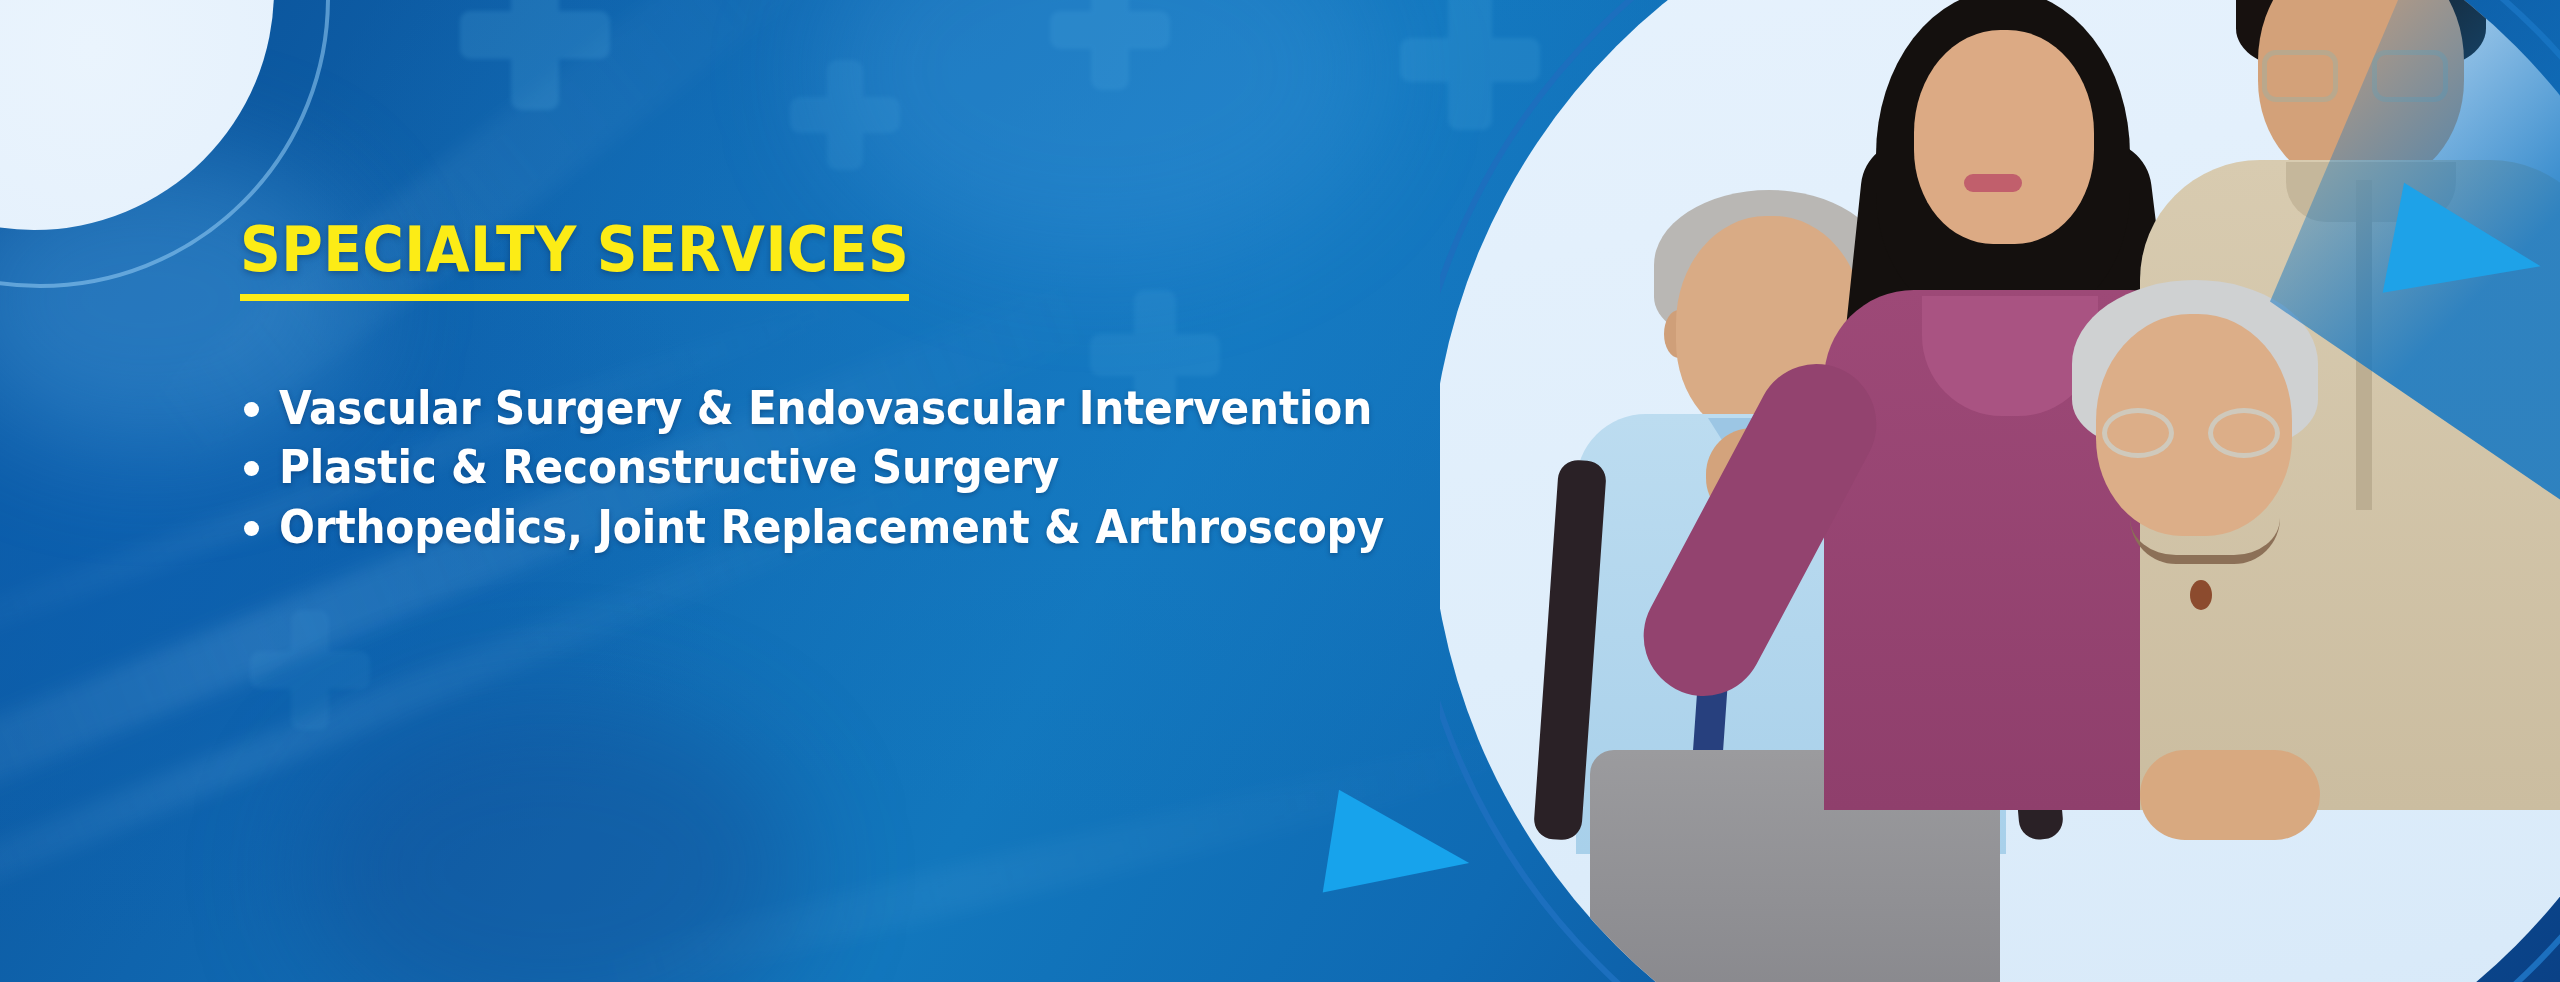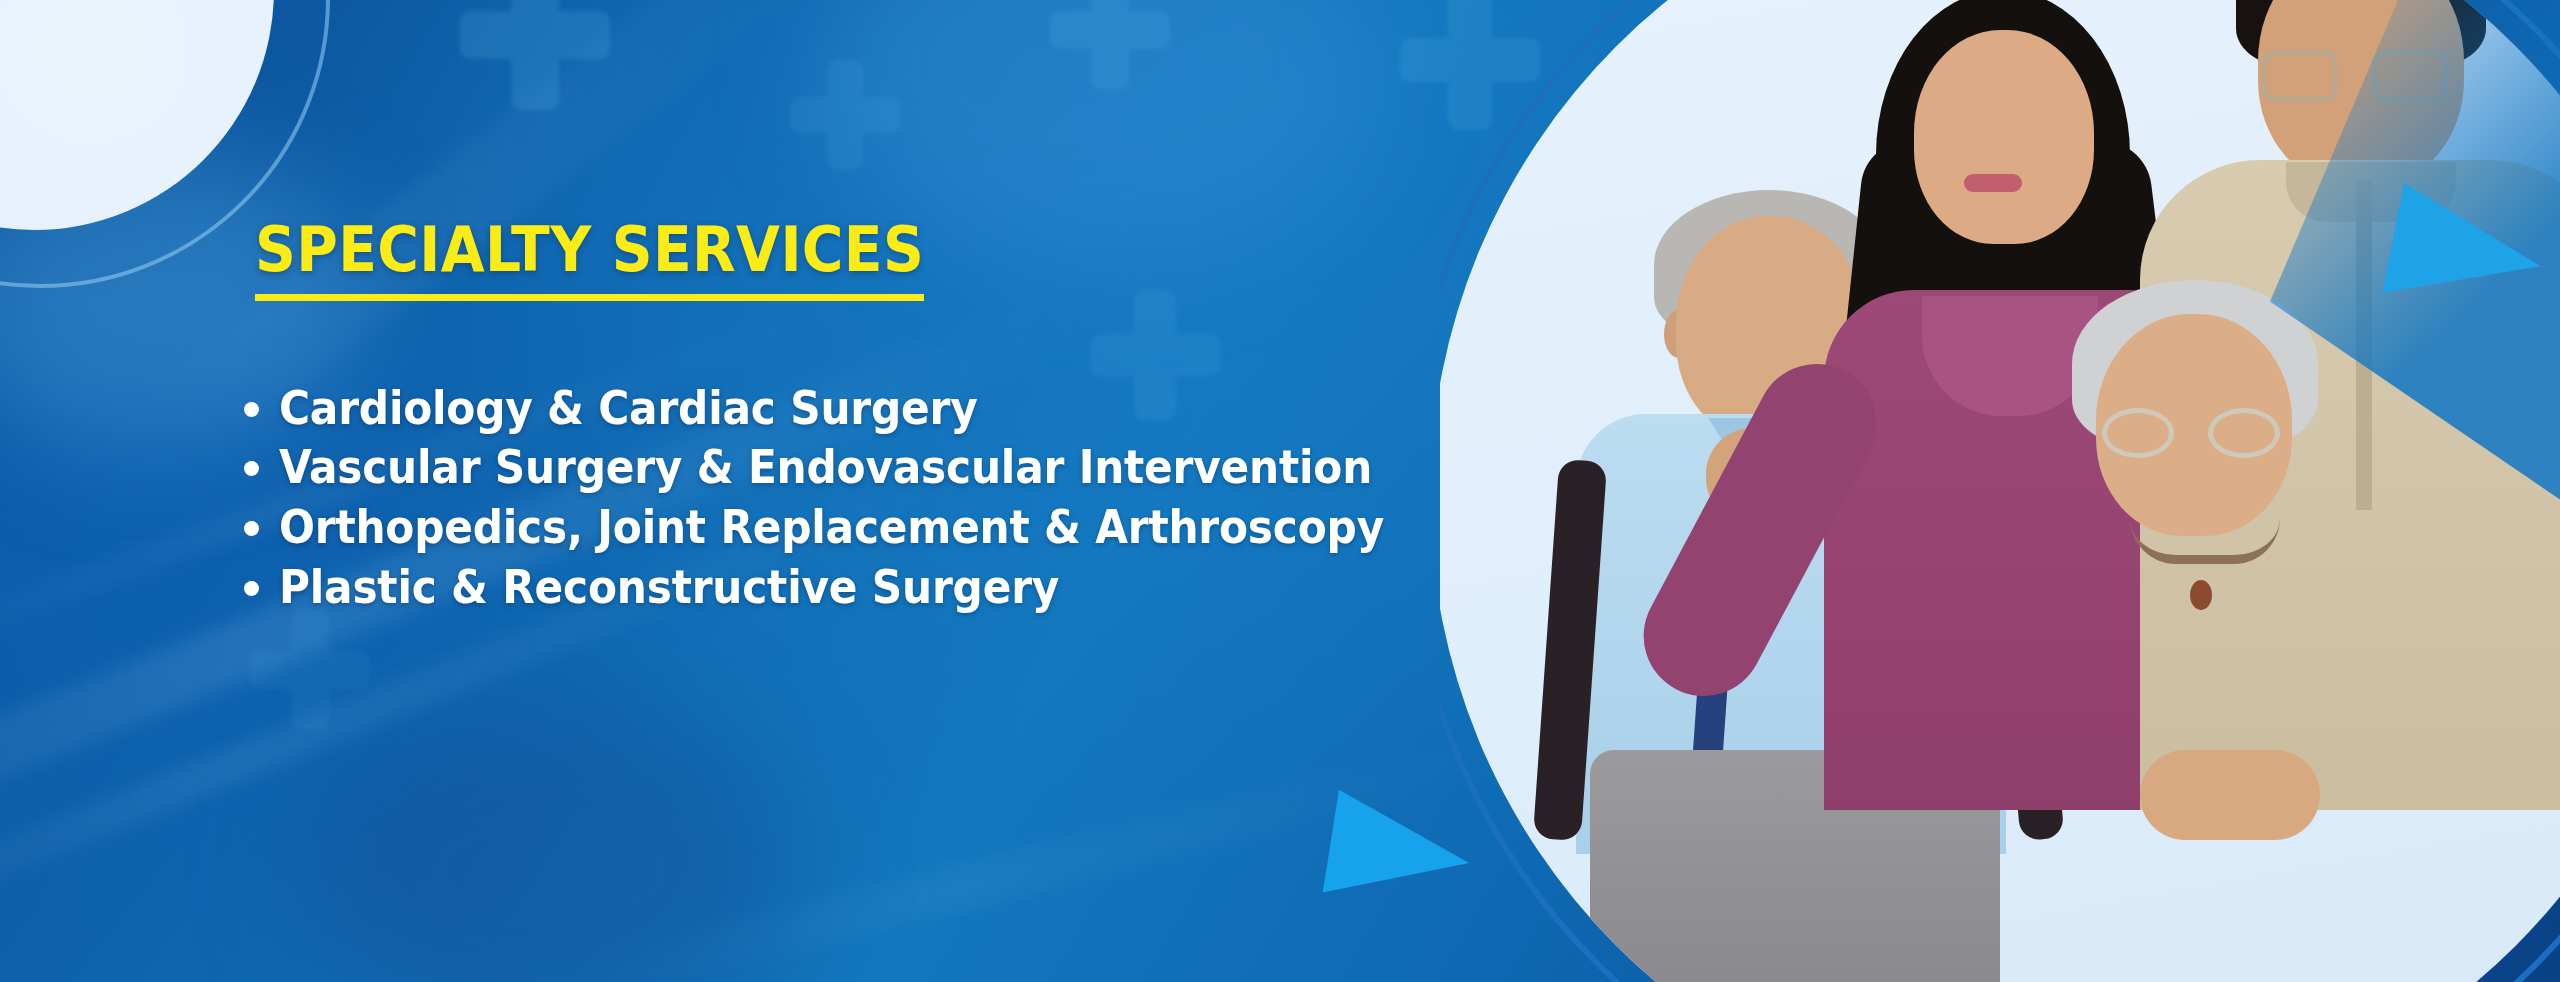--- a/index.html
+++ b/index.html
@@ -114,21 +114,20 @@
     background:linear-gradient(135deg,rgba(16,110,185,.0) 0%,rgba(18,118,195,.85) 60%);
     clip-path:polygon(40% 0,100% 0,100% 100%,0 58%);}
 
   
   .content{position:absolute;left:240px;top:176px;width:1180px;z-index:8;}
   .title{
     display:inline-block;color:#fcec16;font-size:63px;line-height:1.02;font-weight:700;
     letter-spacing:.4px;font-family:"DejaVu Sans", sans-serif;
     padding-bottom:12px;border-bottom:7px solid #fcec16;text-shadow:0 2px 6px rgba(0,25,60,.35);
     font-stretch:condensed;
-    margin-left:15px;
   }
   .list{list-style:none;margin:34px 0 0 0;padding:0;}
   .list li{
     display:flex;align-items:flex-start;color:#ffffff;font-size:47px;line-height:1.27;
     font-weight:700;letter-spacing:-.2px;font-family:"DejaVu Sans Condensed","DejaVu Sans",sans-serif;
     text-shadow:0 2px 5px rgba(0,30,70,.35);
   }
   .list li .dot{flex:0 0 auto;width:15px;height:15px;border-radius:50%;background:#fff;margin:24px 20px 0 4px;}
   .para{
     margin-top:36px;color:#a6dbf7;font-size:27px;line-height:1.52;font-weight:700;
@@ -238,31 +237,27 @@
   </div>
 
   <div class="arrow arrow-right-bot"></div>
 
   <div class="content">
     <h1 class="title">SPECIALTY SERVICES</h1>
 
     <ul class="list">
       <li>
         <span class="dot"></span>
-        <span>Cardiology &amp; Cardiac Surgery</span>
+        <span>Vascular Surgery &amp; Endovascular Intervention</span>
       </li>
       <li>
         <span class="dot"></span>
-        <span>Vascular Surgery &amp; Endovascular Intervention</span>
+        <span>Plastic &amp; Reconstructive Surgery</span>
       </li>
       <li>
         <span class="dot"></span>
         <span>Orthopedics, Joint Replacement &amp; Arthroscopy</span>
       </li>
-      <li>
-        <span class="dot"></span>
-        <span>Plastic &amp; Reconstructive Surgery</span>
-      </li>
     </ul>
 
   </div>
 
 </div>
 
 </body></html>

